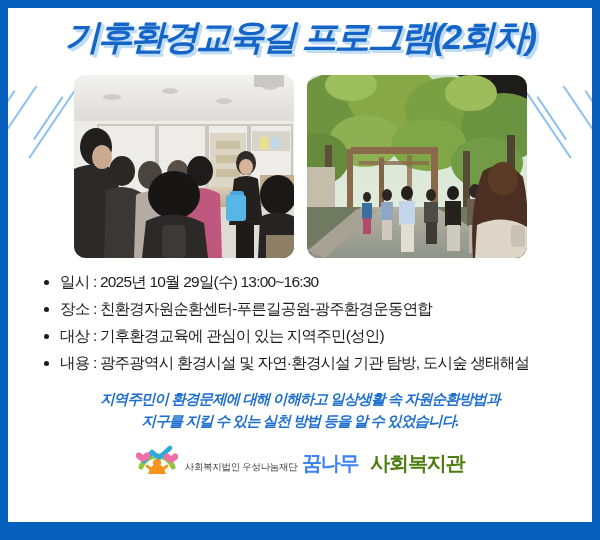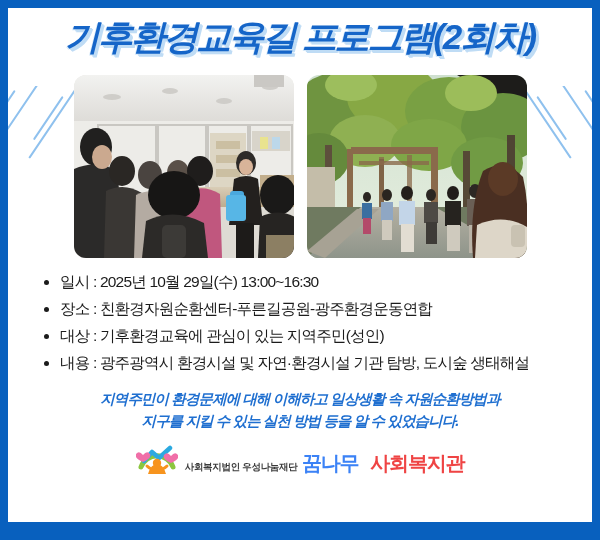--- a/index.html
+++ b/index.html
@@ -117,30 +117,30 @@
     position:relative;z-index:3;
     margin-top:12px;
     display:flex;
     align-items:center;
     justify-content:center;
     gap:7px;
   }
   .logo-mark{width:42px;height:36px;flex:0 0 auto;}
   .logo-text{line-height:1;}
   .logo-top{
-    font-size:9.5px;font-weight:bold;color:#3a3a3a;
+    font-size:9.5px;font-weight:normal;color:#3a3a3a;
     letter-spacing:-0.3px;margin-bottom:3px;
     text-align:left;
   }
   .logo-main{
     font-size:20px;font-weight:bold;letter-spacing:-1.2px;
     white-space:nowrap;
   }
   .logo-main .blue{color:#3b82f6;}
-  .logo-main .dark{color:#ef4444;margin-left:12px;}
+  .logo-main .dark{color:#4d7c0f;margin-left:12px;}
 </style>
 </head>
 <body>
 
 <div id="poster">
   <div id="canvas">
 
     <div class="stripes left">
       <i style="left:6px;top:4px;height:64px;"></i>
       <i style="left:30px;top:-4px;height:88px;"></i>

